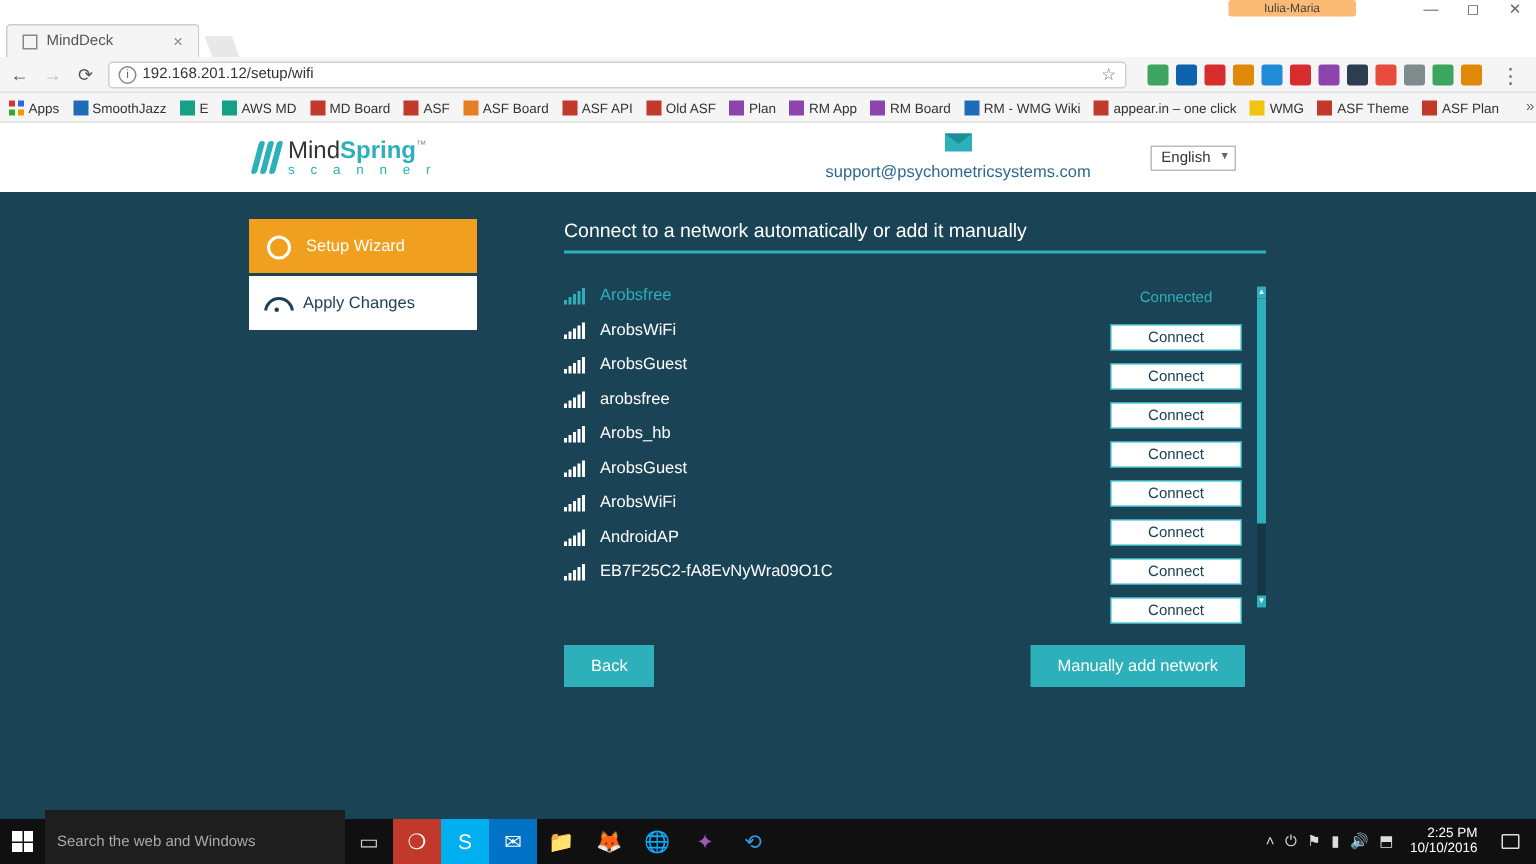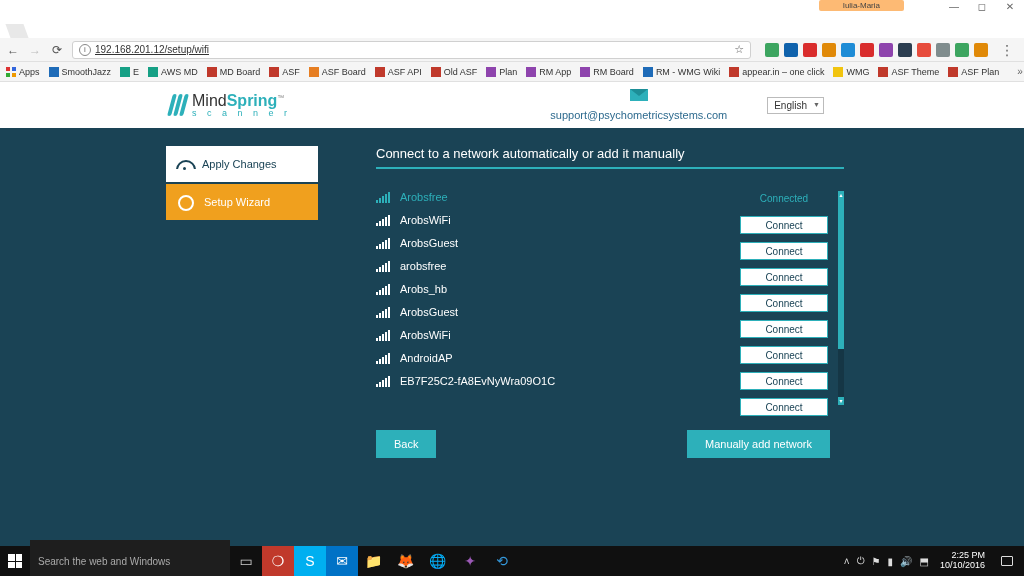--- a/index.html
+++ b/index.html
@@ -13,21 +13,21 @@
   .tabstrip { height: 24px; background: #fff; display: flex; align-items: flex-end; padding-left: 4px; }
   .tab { display: flex; align-items: center; height: 22px; padding: 0 10px; font-size: 10px; color: #555; border: 1px solid #ccc; border-bottom: none; background: #f5f5f5; border-radius: 3px 3px 0 0; margin-right: 2px; }
   .tab .fileicon { width: 10px; height: 10px; border: 1px solid #888; margin-right: 6px; }
   .tab .close { margin-left: 40px; color: #888; font-size: 11px; }
   .newtab { width: 18px; height: 14px; background: #e8e8e8; transform: skewX(20deg); margin-left: 4px; }
 
   .addrbar { height: 24px; background: #f5f5f5; display: flex; align-items: center; padding: 0 6px; gap: 8px; border-bottom: 1px solid #e0e0e0; }
   .nav-ico { font-size: 12px; color: #555; width: 14px; text-align: center; }
   .urlbox { flex: 1; height: 18px; border: 1px solid #d0d0d0; border-radius: 3px; display: flex; align-items: center; padding: 0 6px; background: #fff; }
   .info-i { width: 12px; height: 12px; border: 1px solid #888; border-radius: 50%; font-size: 8px; text-align: center; line-height: 10px; color: #666; margin-right: 4px; }
-  .url { font-size: 10px; color: #333; flex: 1; text-decoration: underline; }
+  .url { font-size: 10px; color: #333; flex: 1; }
   .star { font-size: 11px; color: #666; }
   .ext-row { display: flex; gap: 5px; margin-left: 6px; }
   .ext { width: 14px; height: 14px; border-radius: 2px; font-size: 8px; line-height: 14px; text-align: center; color: #fff; }
   .ext.a{background:#3da560}.ext.b{background:#0f62ac}.ext.c{background:#d92d2d}.ext.d{background:#e08908}.ext.e{background:#1e8cd6}.ext.f{background:#8e44ad}.ext.g{background:#2c3e50}.ext.h{background:#e74c3c}.ext.i{background:#7f8c8d}.menu-dots{font-size:14px;color:#666;padding:0 4px;}
 
   .bookbar { height: 20px; background: #f5f5f5; border-bottom: 1px solid #e0e0e0; display: flex; align-items: center; font-size: 9px; color: #333; padding: 0 6px; gap: 9px; white-space: nowrap; overflow: hidden; }
   .bookbar .bm { display: flex; align-items: center; gap: 3px; }
   .bmico { width: 10px; height: 10px; background: #888; display: inline-block; }
   .bmico.grid { background:
     linear-gradient(#d33,#d33) 0 0/4px 4px no-repeat,
@@ -105,20 +105,25 @@
 <div class="titlebar">
   <div class="win-user">Iulia-Maria</div>
   <div class="win-btns">
     <div class="win-btn">—</div>
     <div class="win-btn">◻</div>
     <div class="win-btn">✕</div>
   </div>
 </div>
 
 <div class="tabstrip">
+  <div class="tab">
+    <span class="fileicon"></span>
+    <span>MindDeck</span>
+    <span class="close">×</span>
+  </div>
   <div class="newtab"></div>
 </div>
 
 <div class="addrbar">
   <span class="nav-ico">←</span>
   <span class="nav-ico" style="color:#bbb">→</span>
   <span class="nav-ico">⟳</span>
   <div class="urlbox">
     <span class="info-i">i</span>
     <span class="url">192.168.201.12/setup/wifi</span>
@@ -231,27 +236,27 @@
     <div class="top-spacer"></div>
     <div class="mail">
       <span class="mail-ico"></span>
       <span>support@psychometricsystems.com</span>
     </div>
     <div class="lang">English</div>
   </div>
 
   <div class="main">
     <div class="sidebar">
+      <div class="side-btn active">
+        <span class="gear-ico"></span>
+        <span>Setup Wizard</span>
+      </div>
       <div class="side-btn plain">
         <span class="wifi-ico2"></span>
         <span>Apply Changes</span>
-      </div>
-      <div class="side-btn active">
-        <span class="gear-ico"></span>
-        <span>Setup Wizard</span>
       </div>
     </div>
 
     <div class="content">
       <div class="heading">Connect to a network automatically or add it manually</div>
 
       <div class="net-area">
         <div class="net-list" id="net-list">
             <div class="net-row connected">
               <span class="sig">

